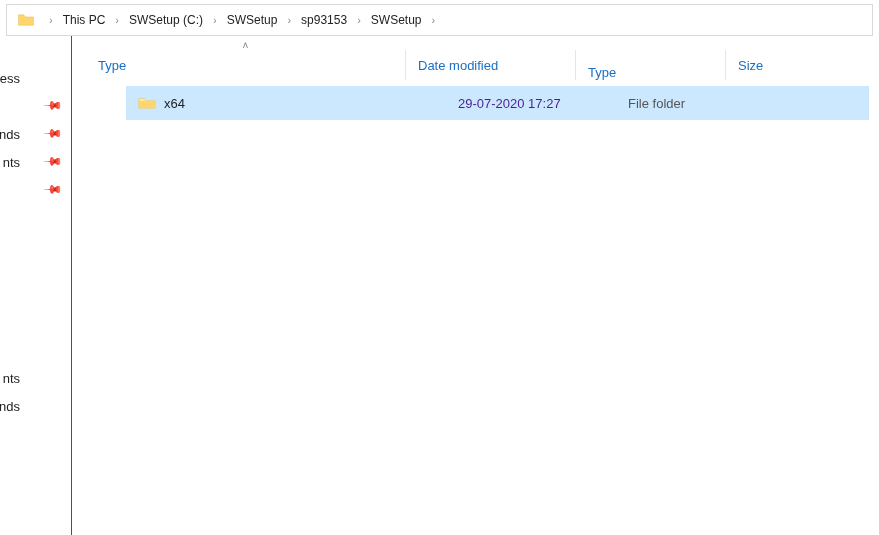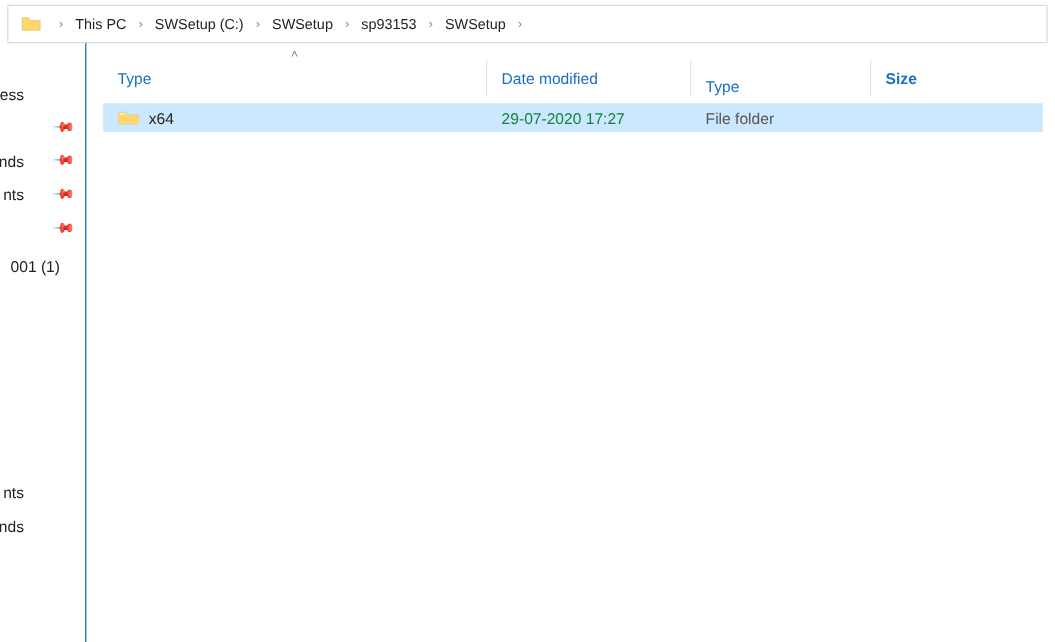--- a/index.html
+++ b/index.html
@@ -87,46 +87,47 @@
     .col {
       border-right: 1px solid #e5e5e5;
       padding-left: 12px;
       height: 100%;
       display: flex;
       align-items: center;
     }
     .col-name { width: 320px; border-right:1px solid #e5e5e5; position: relative;}
     .col-date { width: 170px; }
     .col-type { width: 150px; align-items: flex-end; }
-    .col-size { flex:1; border-right: none; font-weight: bold;}
+    .col-size { flex:1; border-right: none;}
     .sort-indicator {
       position: absolute;
       top: -10px;
       left: 50%;
       transform: translateX(-50%);
       font-size: 10px;
       color: #7a7a7a;
     }
     .file-row {
       display: flex;
       align-items: center;
-      height: 24px;
+      height: 34px;
       background: #cce8ff;
       margin-top: 6px;
       font-size: 13px;
       color: #222;
+      margin-left: 40px;
     }
     .file-row .cell {
       padding-left: 12px;
       display: flex;
       align-items: center;
       height:100%;
     }
     .cell-name { width: 320px; }
-    .cell-date { width: 170px; color: #15803d;}
+    .cell-date { width: 170px; color: #4c1d95;}
     .cell-type { width: 150px; color: #555; text-align: right;}
     .cell-size { flex:1; color: #555;}
     .folder-glyph {
       width: 18px; height: 14px; display:inline-block;
       margin-right: 8px;
     }
   </style>
 </head>
 <body>
 
@@ -162,23 +163,20 @@
       <span class="sidebar-label">nds</span>
       <span class="pin-icon">📌</span>
     </div>
     <div class="sidebar-item">
       <span class="sidebar-label">nts</span>
       <span class="pin-icon">📌</span>
     </div>
     <div class="sidebar-item">
       <span class="sidebar-label"></span>
       <span class="pin-icon">📌</span>
-    </div>
-    <div class="sidebar-item" style="margin-top:4px">
-      <span class="sidebar-label" style="left:-20px;width:70px">001 (1)</span>
     </div>
     <div style="height:130px"></div>
     <div style="height:30px"></div>
     <div class="sidebar-item">
       <span class="sidebar-label">nts</span>
     </div>
     <div class="sidebar-item">
       <span class="sidebar-label">nds</span>
     </div>
   </div>

